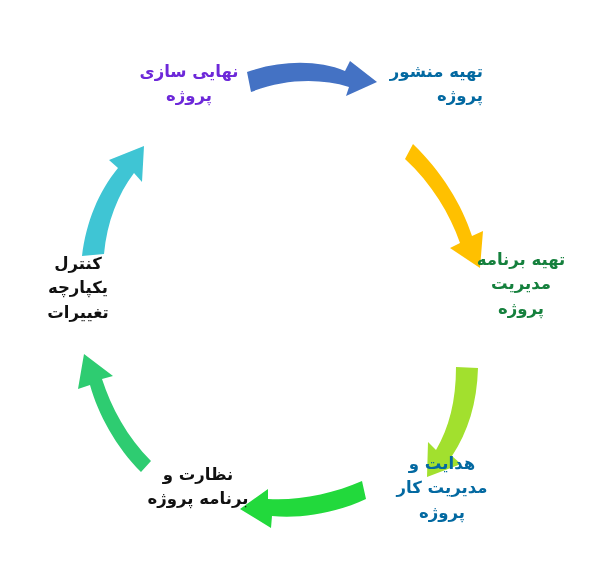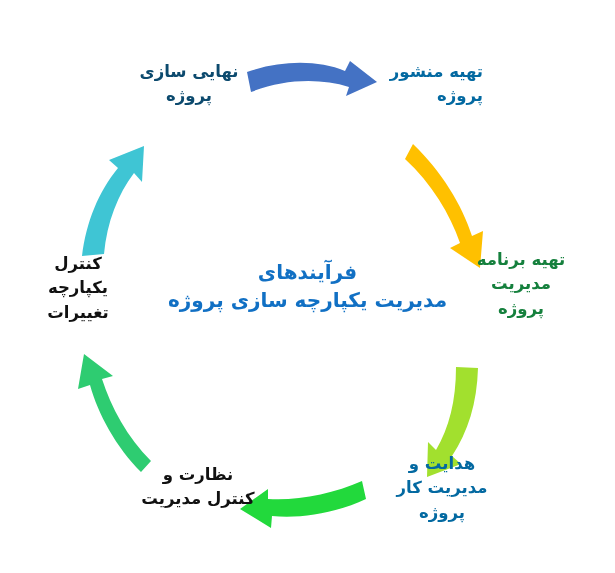--- a/index.html
+++ b/index.html
@@ -128,23 +128,21 @@
 
   <div class="node-label lbl-pos-0" style="color: #0369a1; text-align: right;">تهیه منشور
 پروژه</div>
   <div class="node-label lbl-pos-1" style="color: #15803d;">تهیه برنامه
 مدیریت
 پروژه</div>
   <div class="node-label lbl-pos-2" style="color: #0369a1;">هدایت و
 مدیریت کار
 پروژه</div>
   <div class="node-label lbl-pos-3" style="color: rgb(17, 17, 17);">نظارت و
-کنترل مدیریت</div>
+برنامه پروژه</div>
   <div class="node-label lbl-pos-4" style="color: rgb(17, 17, 17);">کنترل
 یکپارچه
 تغییرات</div>
-  <div class="node-label lbl-pos-5" style="color: #0c4a6e;">نهایی سازی
+  <div class="node-label lbl-pos-5" style="color: #6d28d9;">نهایی سازی
 پروژه</div>
 
-  <div class="center-title" style="color: rgb(17, 112, 196);">فرآیندهای
-مدیریت یکپارچه سازی پروژه</div>
 
 </div>
 
 </body></html>

